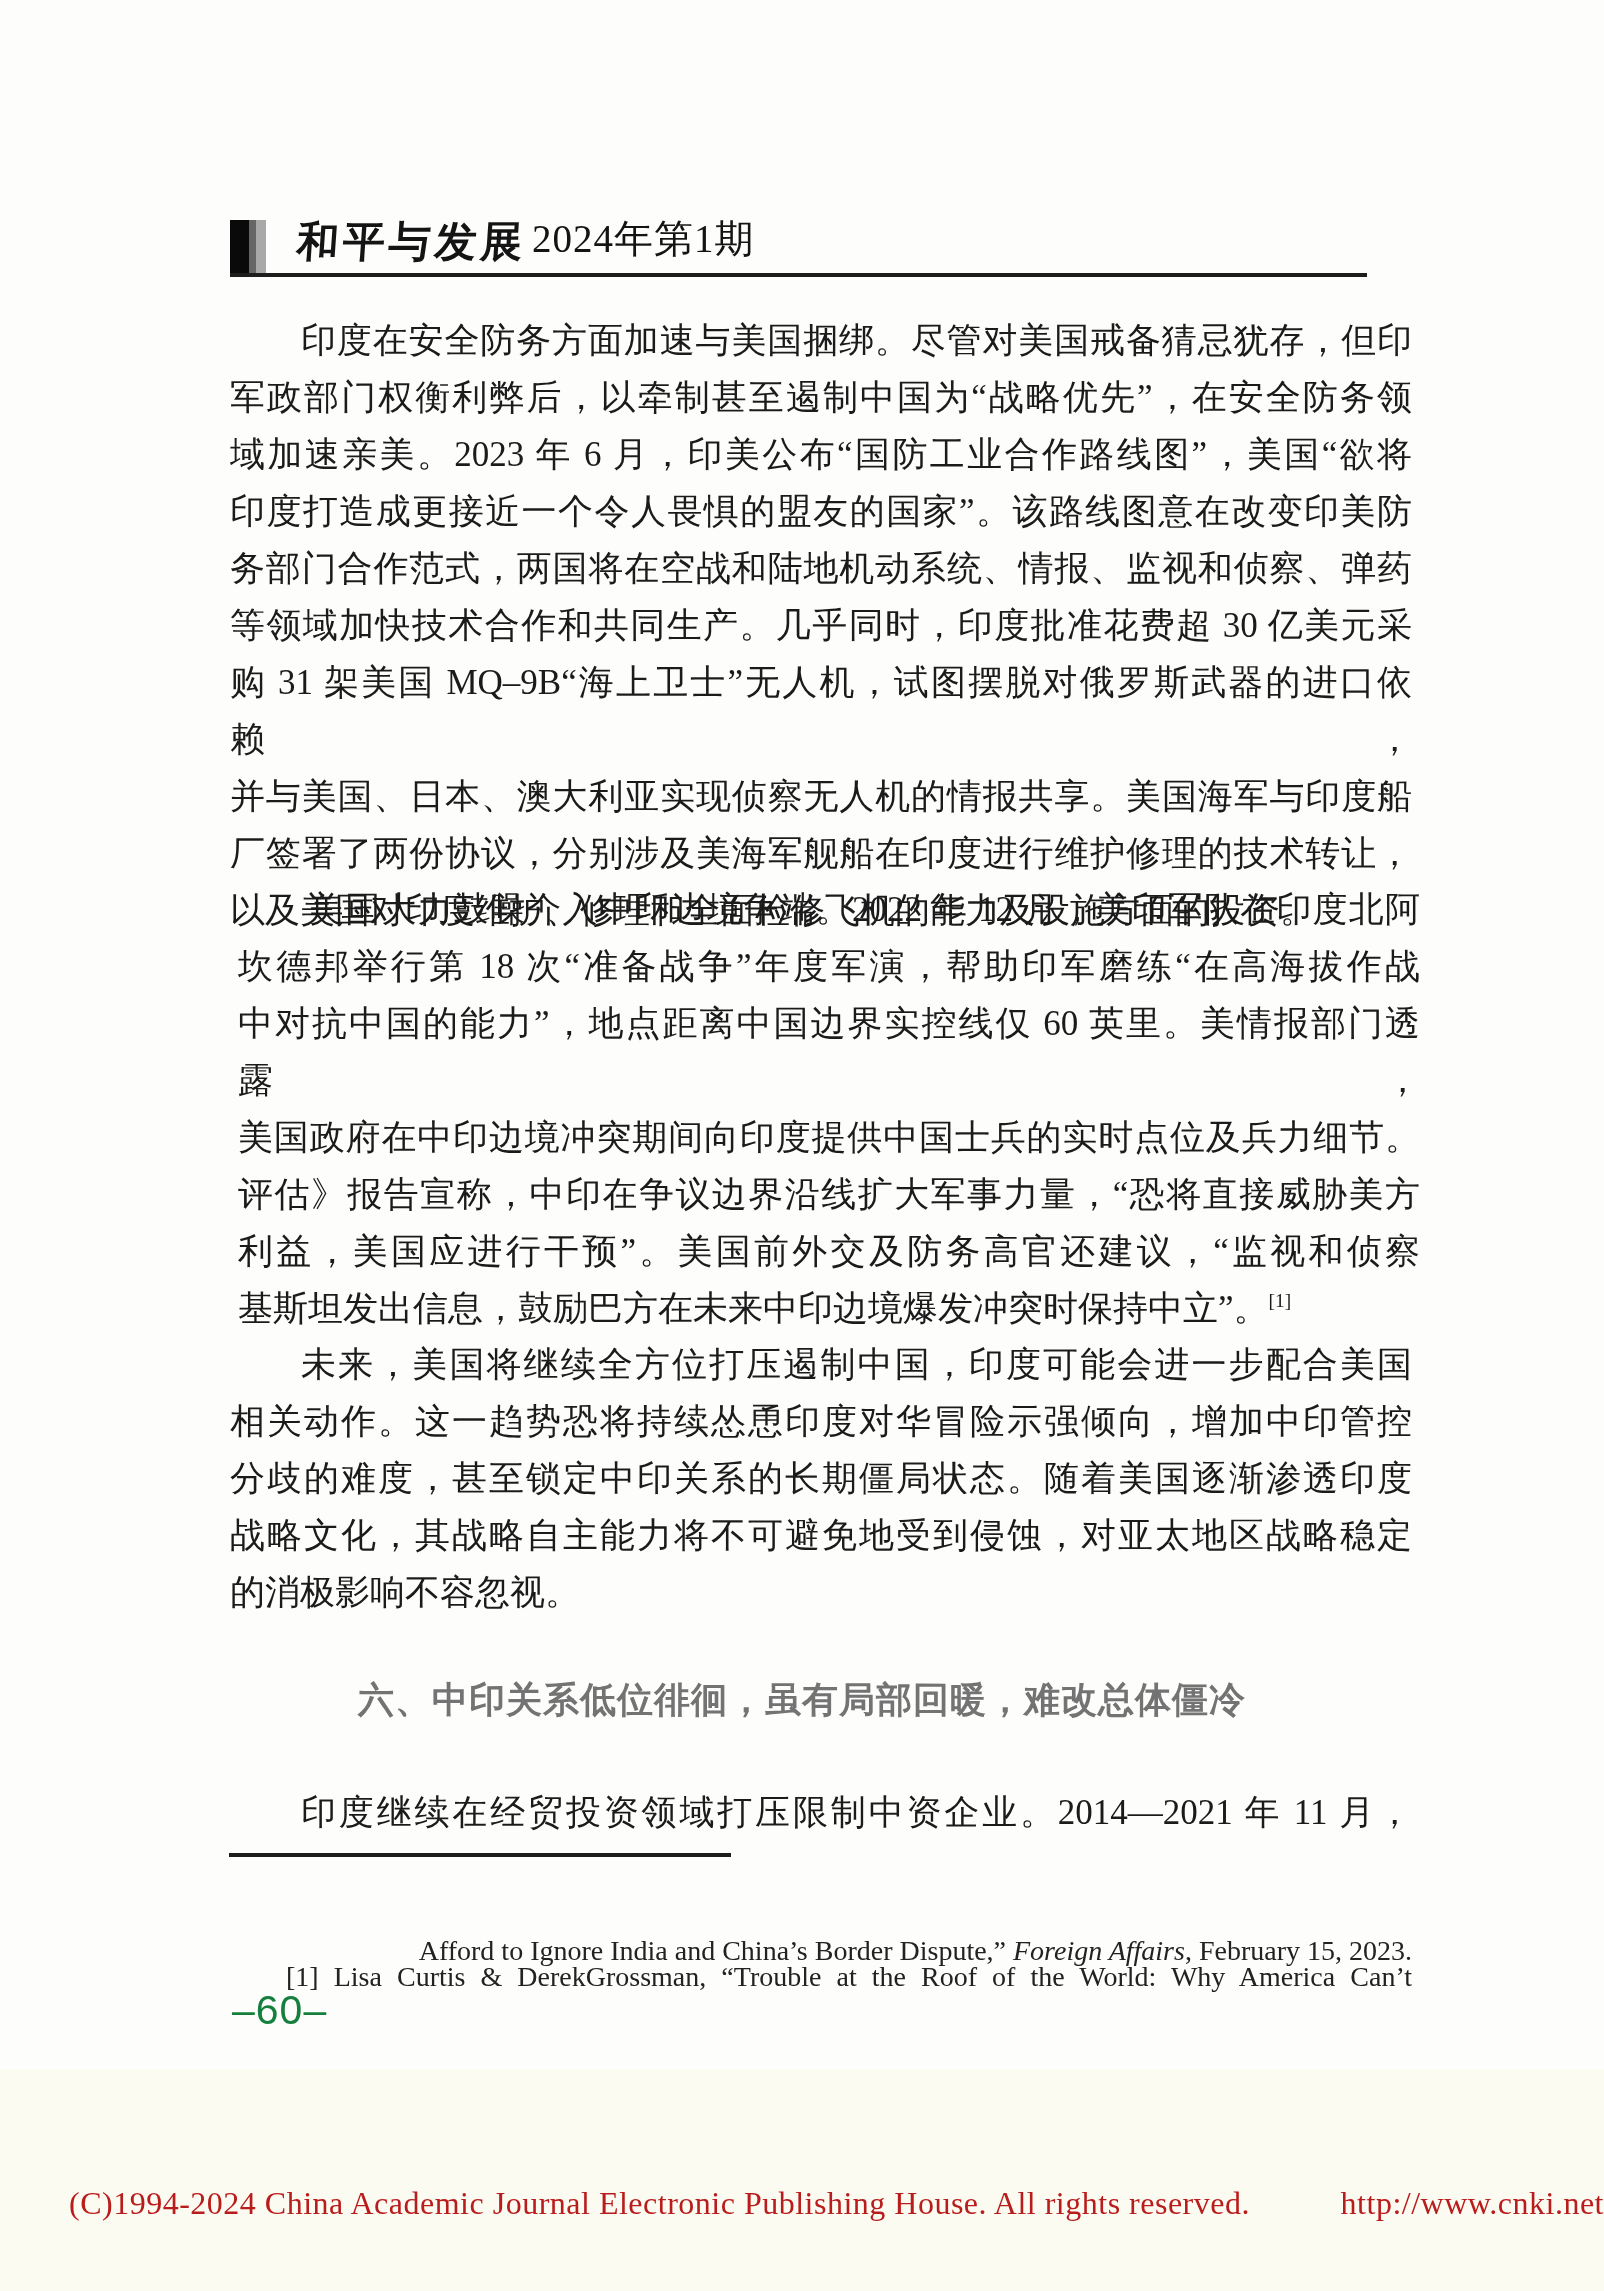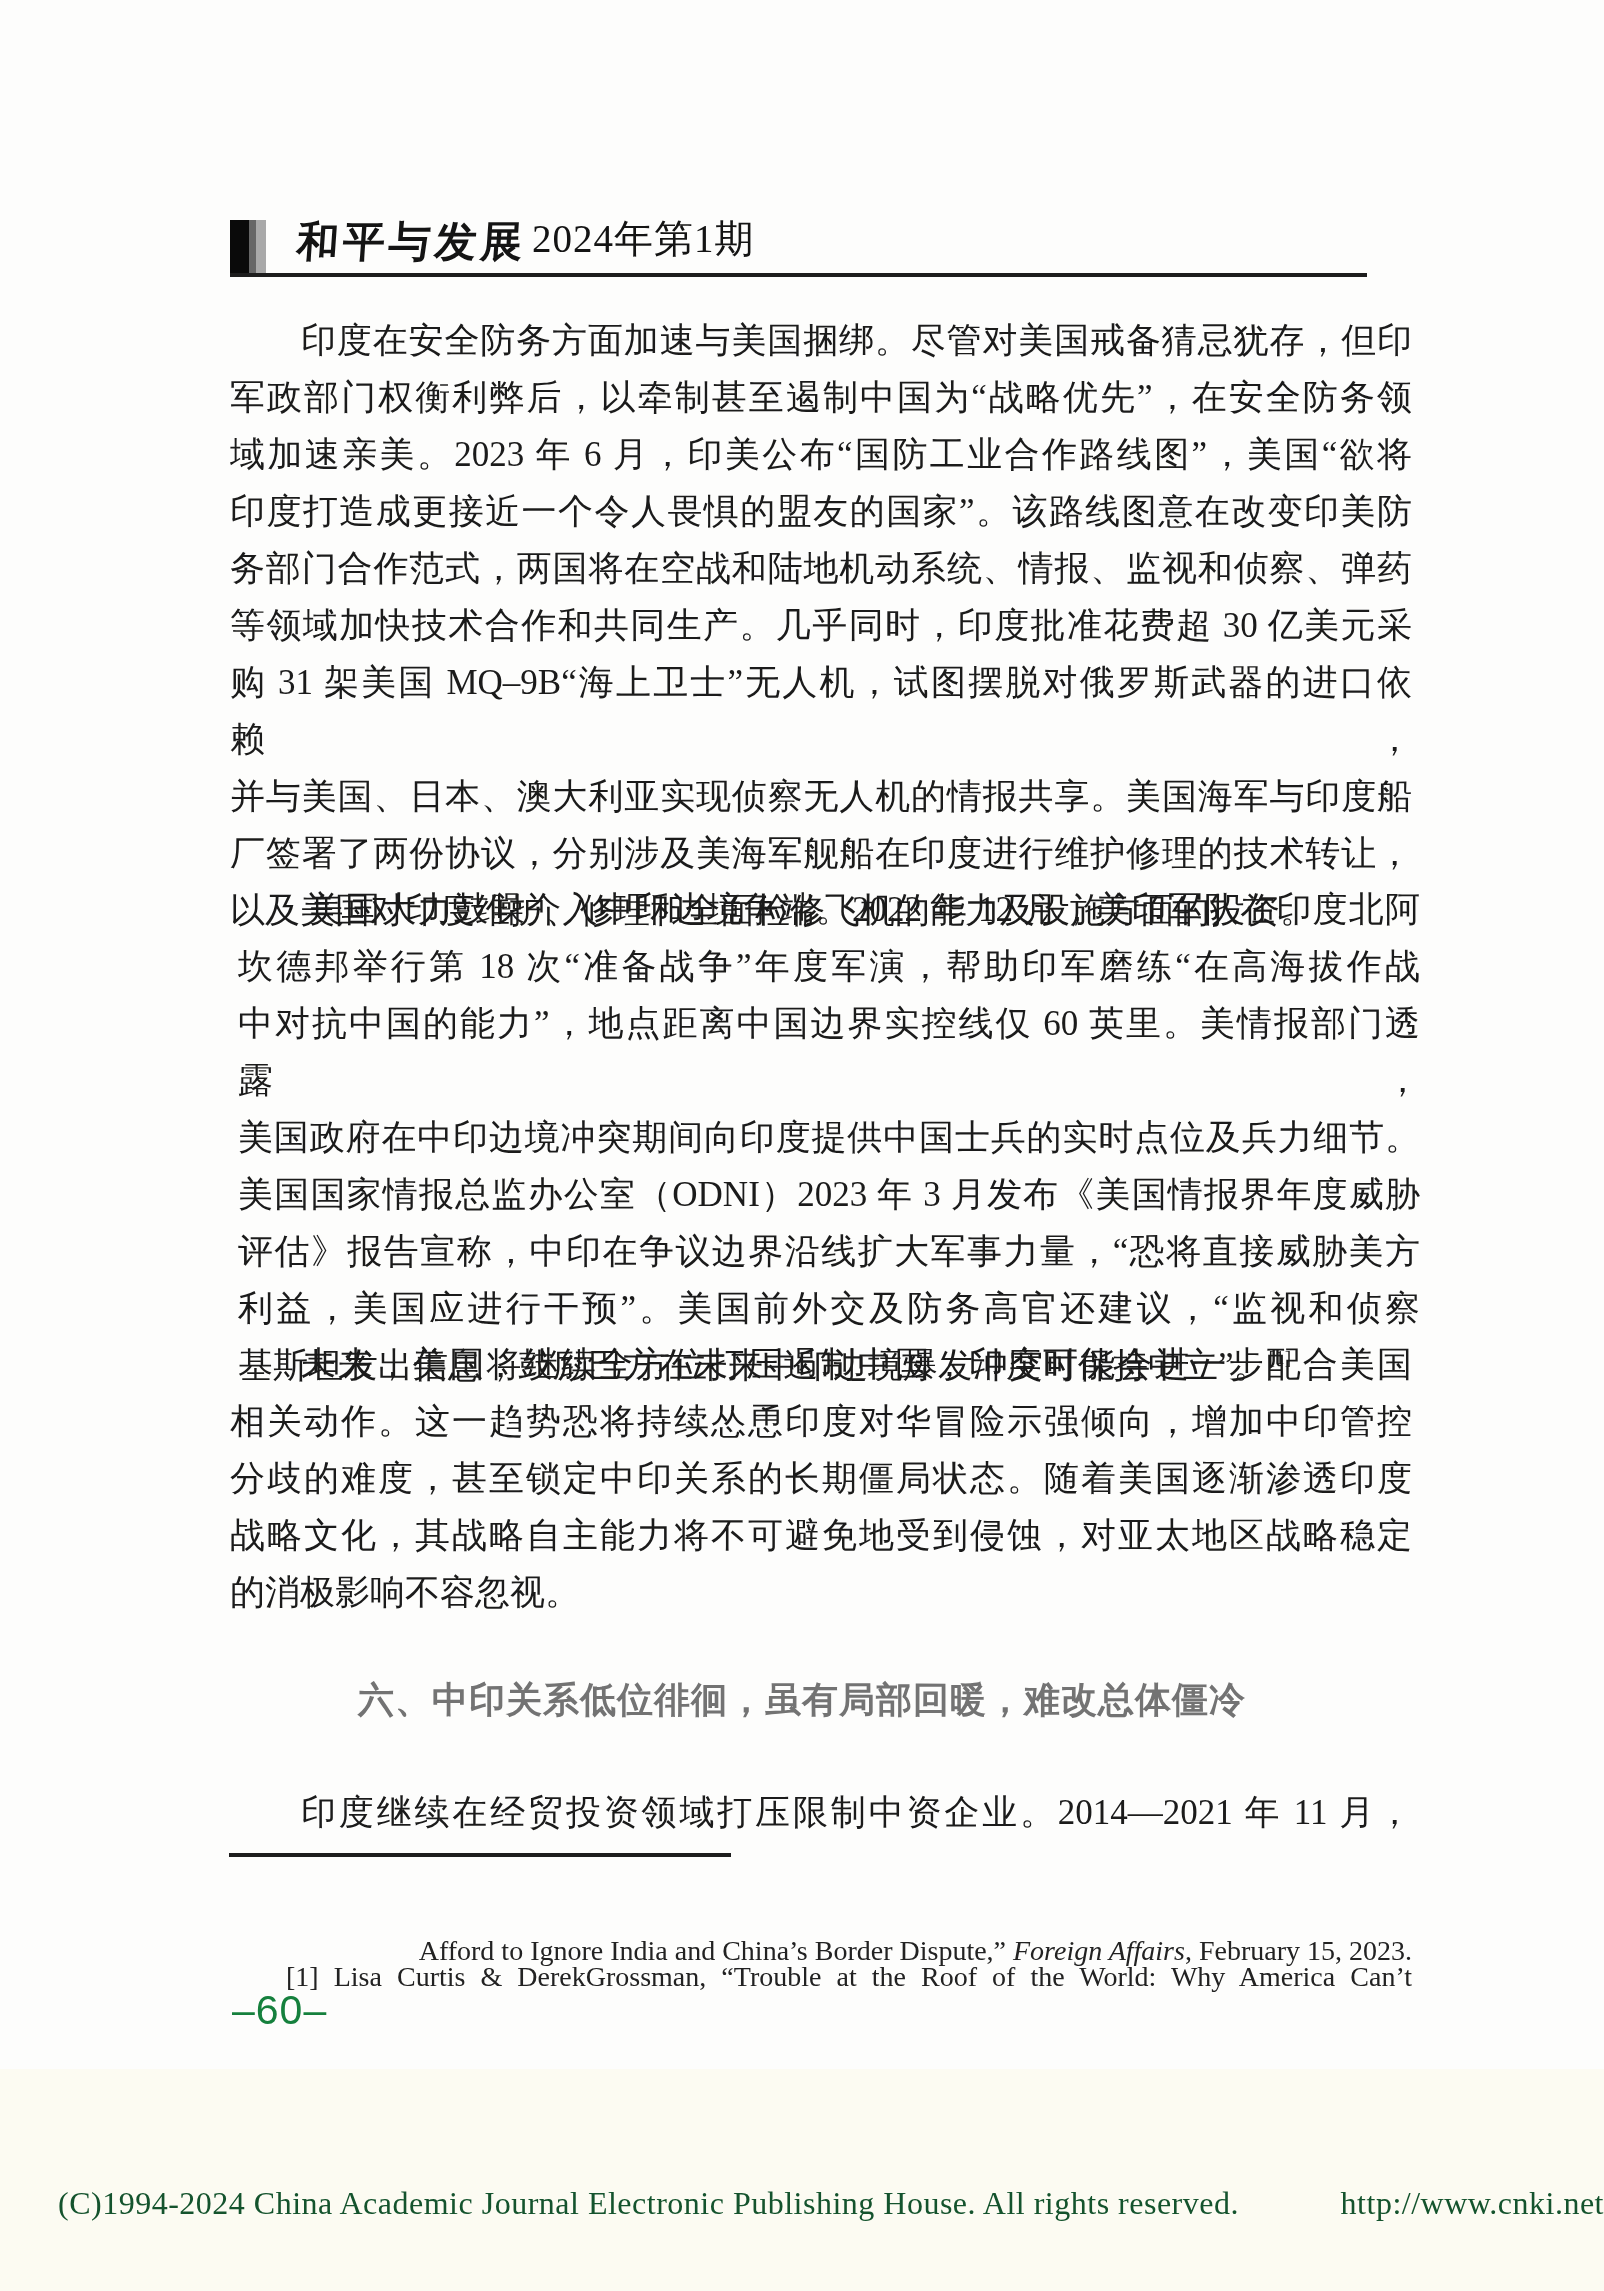--- a/index.html
+++ b/index.html
@@ -50,23 +50,23 @@
   .fn2{top:1930px;text-align:right;}
   .fn2 .it{font-style:italic;}
   
   .page-number{
     position:absolute;left:232px;top:1987px;
     font-family:"Liberation Sans","DejaVu Sans",sans-serif;
     font-size:41px;color:#15803d;letter-spacing:1px;
   }
   .footer-band{position:absolute;left:0;top:2069px;width:1604px;height:222px;background:#fcfbf2;}
   .footer-row{
-    position:absolute;left:58px;right:0;top:2185px;
+    position:absolute;left:69px;right:0;top:2185px;
     display:flex;justify-content:space-between;align-items:baseline;
-    font-size:32px;color:#14532d;letter-spacing:0.5px;white-space:nowrap;
+    font-size:32px;color:#b91c1c;letter-spacing:0.5px;white-space:nowrap;
   }
 </style>
 </head>
 <body>
 
 <div class="page">
 
   <div class="footer-band"></div>
 
   <div class="hdr-bar black"></div>
@@ -87,21 +87,20 @@
     <div class="line">并与美国、日本、澳大利亚实现侦察无人机的情报共享。美国海军与印度船</div>
     <div class="line">厂签署了两份协议，分别涉及美海军舰船在印度进行维护修理的技术转让，</div>
     <div class="line last">以及美国对印度维护、修理和全面检修飞机的能力及设施方面的投资。</div>
   </div>
 
   <div class="para p2">
     <div class="line indent">美国大力鼓噪介入中印边境争端。2022 年 12 月，美印军队在印度北阿</div>
     <div class="line">坎德邦举行第 18 次“准备战争”年度军演，帮助印军磨练“在高海拔作战</div>
     <div class="line">中对抗中国的能力”，地点距离中国边界实控线仅 60 英里。美情报部门透露，</div>
     <div class="line">美国政府在中印边境冲突期间向印度提供中国士兵的实时点位及兵力细节。</div>
-    <div class="line">美国国家情报总监办公室（ODNI）2023 年 3 月发布《美国情报界年度威胁</div>
     <div class="line">评估》报告宣称，中印在争议边界沿线扩大军事力量，“恐将直接威胁美方</div>
     <div class="line">利益，美国应进行干预”。美国前外交及防务高官还建议，“监视和侦察</div>
     <div class="line last"><span>基斯坦发出信息，鼓励巴方在未来中印边境爆发冲突时保持中立”。</span><sup class="fnref">[1]</sup></div>
   </div>
 
   <div class="para p3">
     <div class="line indent">未来，美国将继续全方位打压遏制中国，印度可能会进一步配合美国</div>
     <div class="line">相关动作。这一趋势恐将持续怂恿印度对华冒险示强倾向，增加中印管控</div>
     <div class="line">分歧的难度，甚至锁定中印关系的长期僵局状态。随着美国逐渐渗透印度</div>
     <div class="line">战略文化，其战略自主能力将不可避免地受到侵蚀，对亚太地区战略稳定</div>

